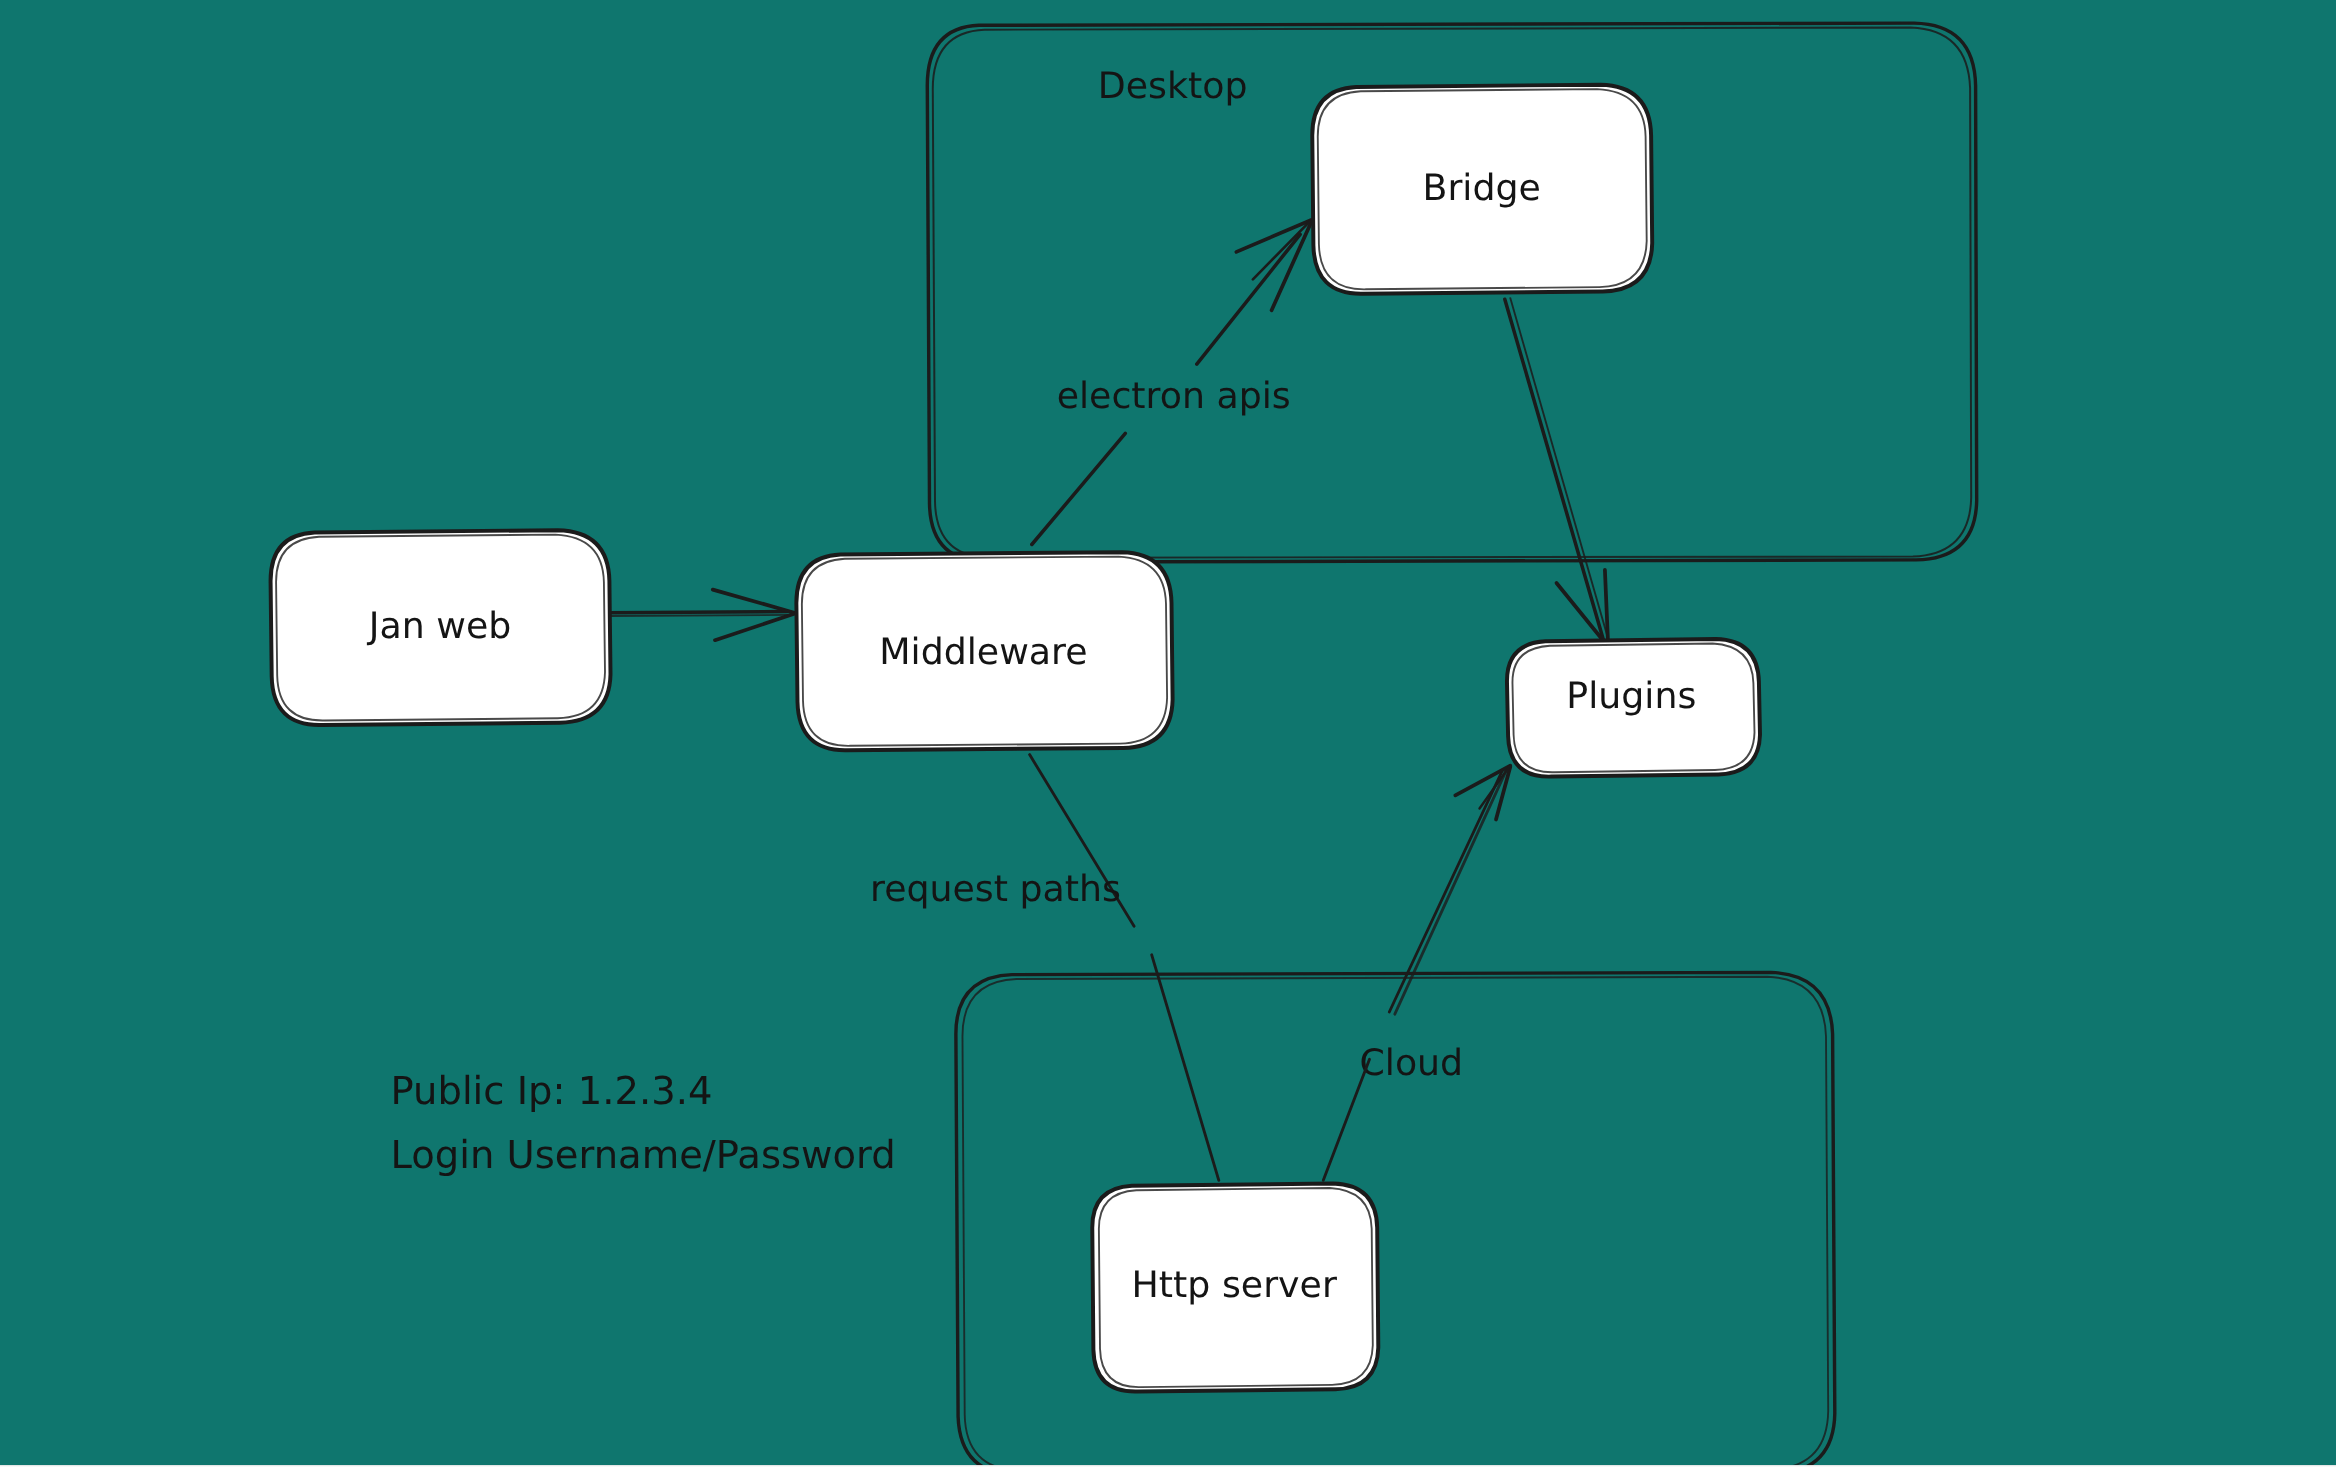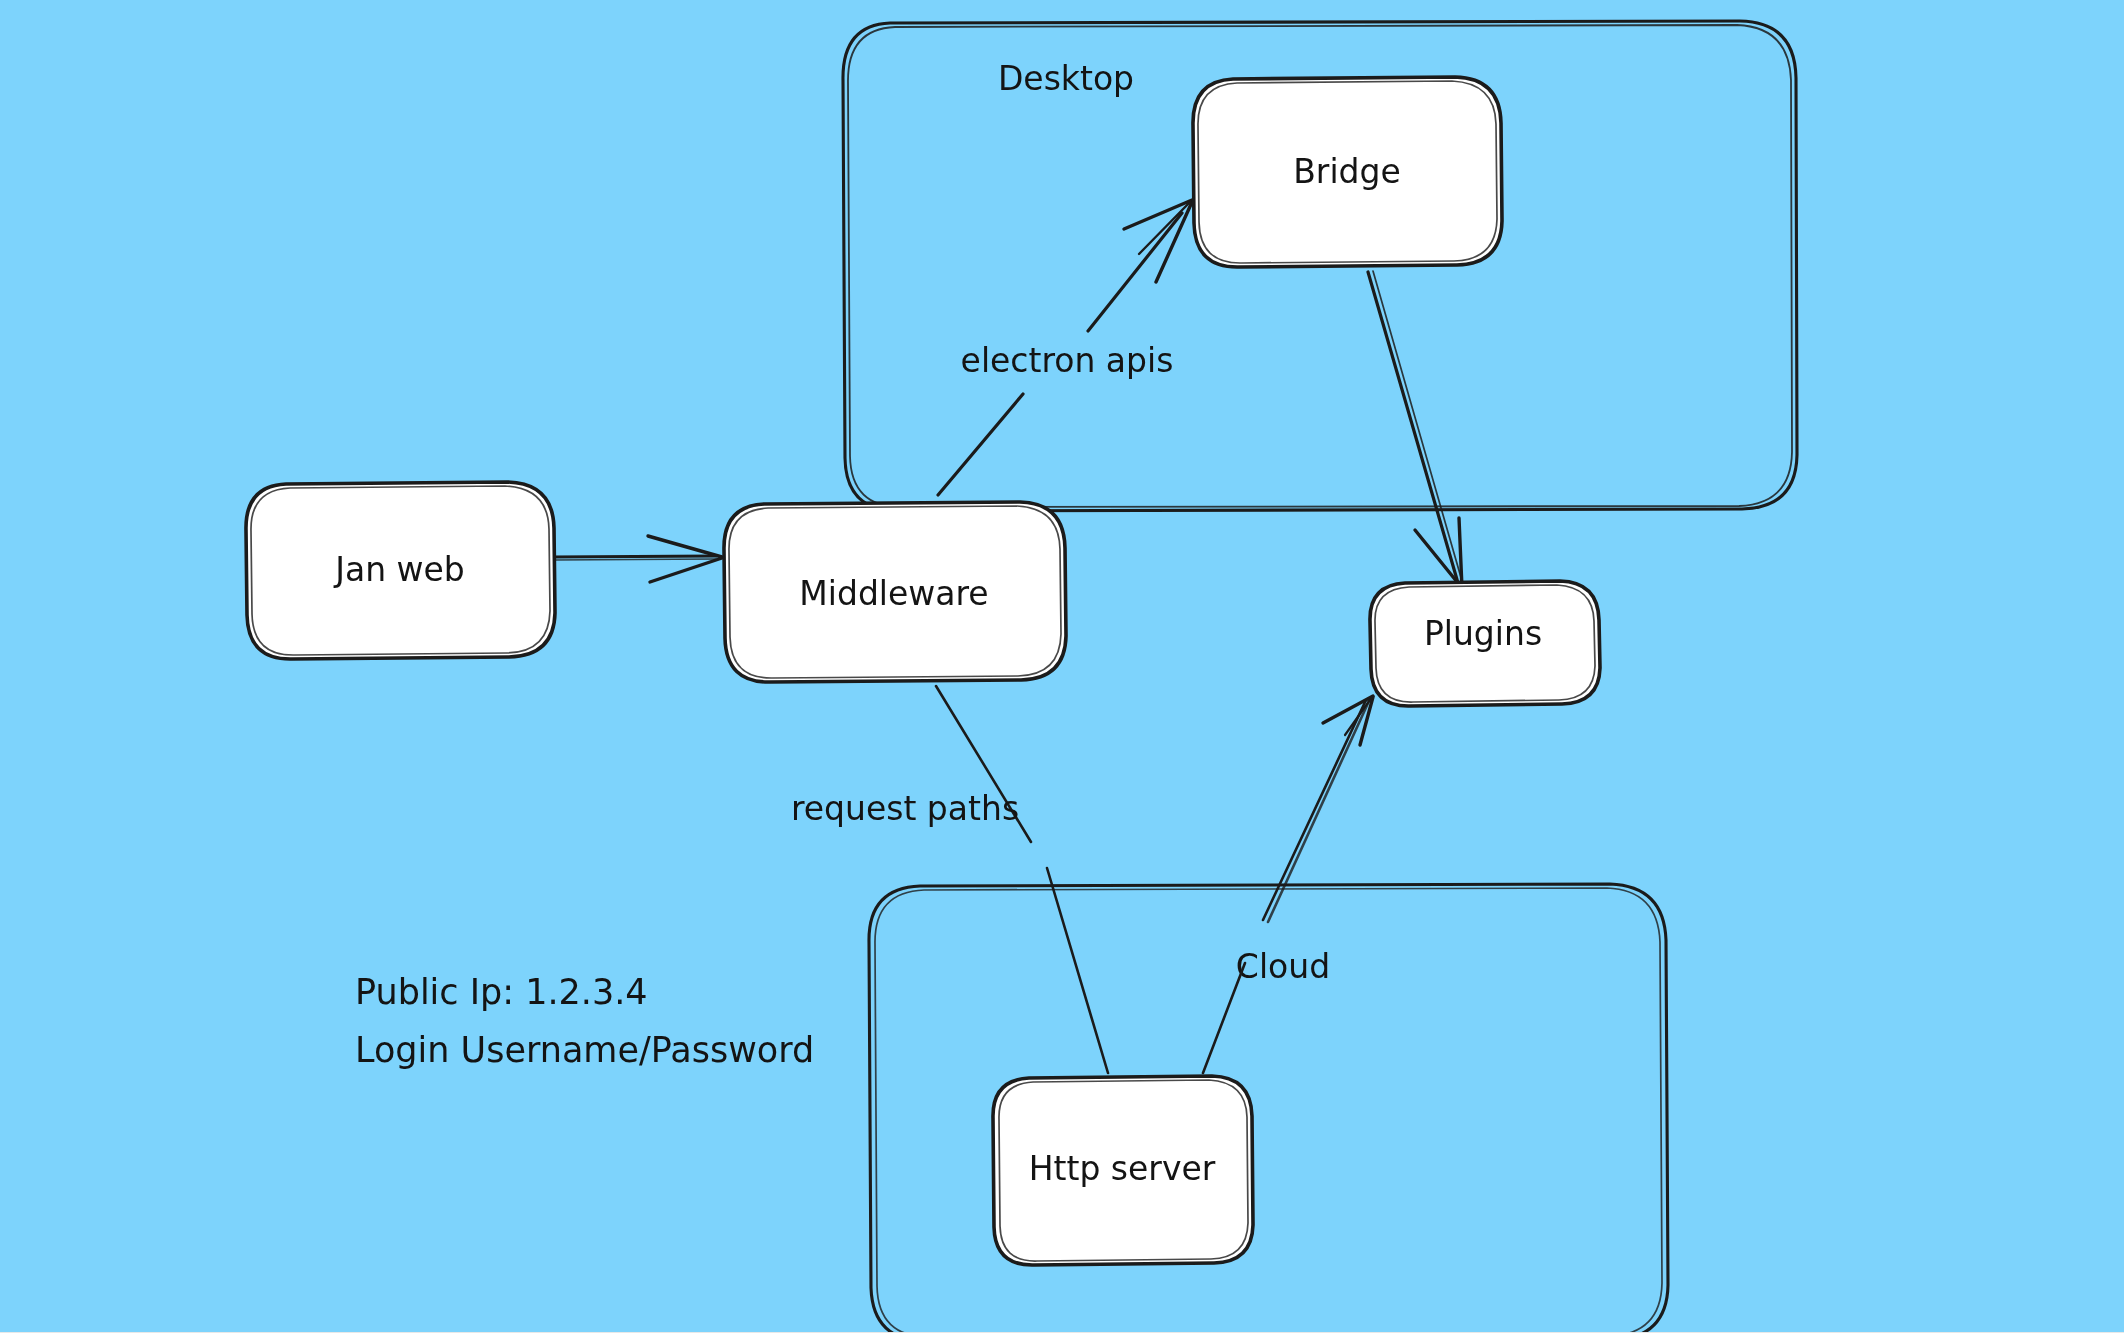--- a/index.html
+++ b/index.html
@@ -11,21 +11,21 @@
   body {
     width: 2124px;
     height: 1344px;
     overflow: hidden;
     font-family: "DejaVu Sans", sans-serif;
   }
   #canvas-root {
     position: relative;
     width: 2124px;
     height: 1344px;
-    background: #7dd3fc;
+    background: #0f766e;
   }
   #diagram-svg {
     position: absolute;
     top: 0;
     left: 0;
     width: 2124px;
     height: 1344px;
   }
   .sketch-stroke {
     fill: none;

